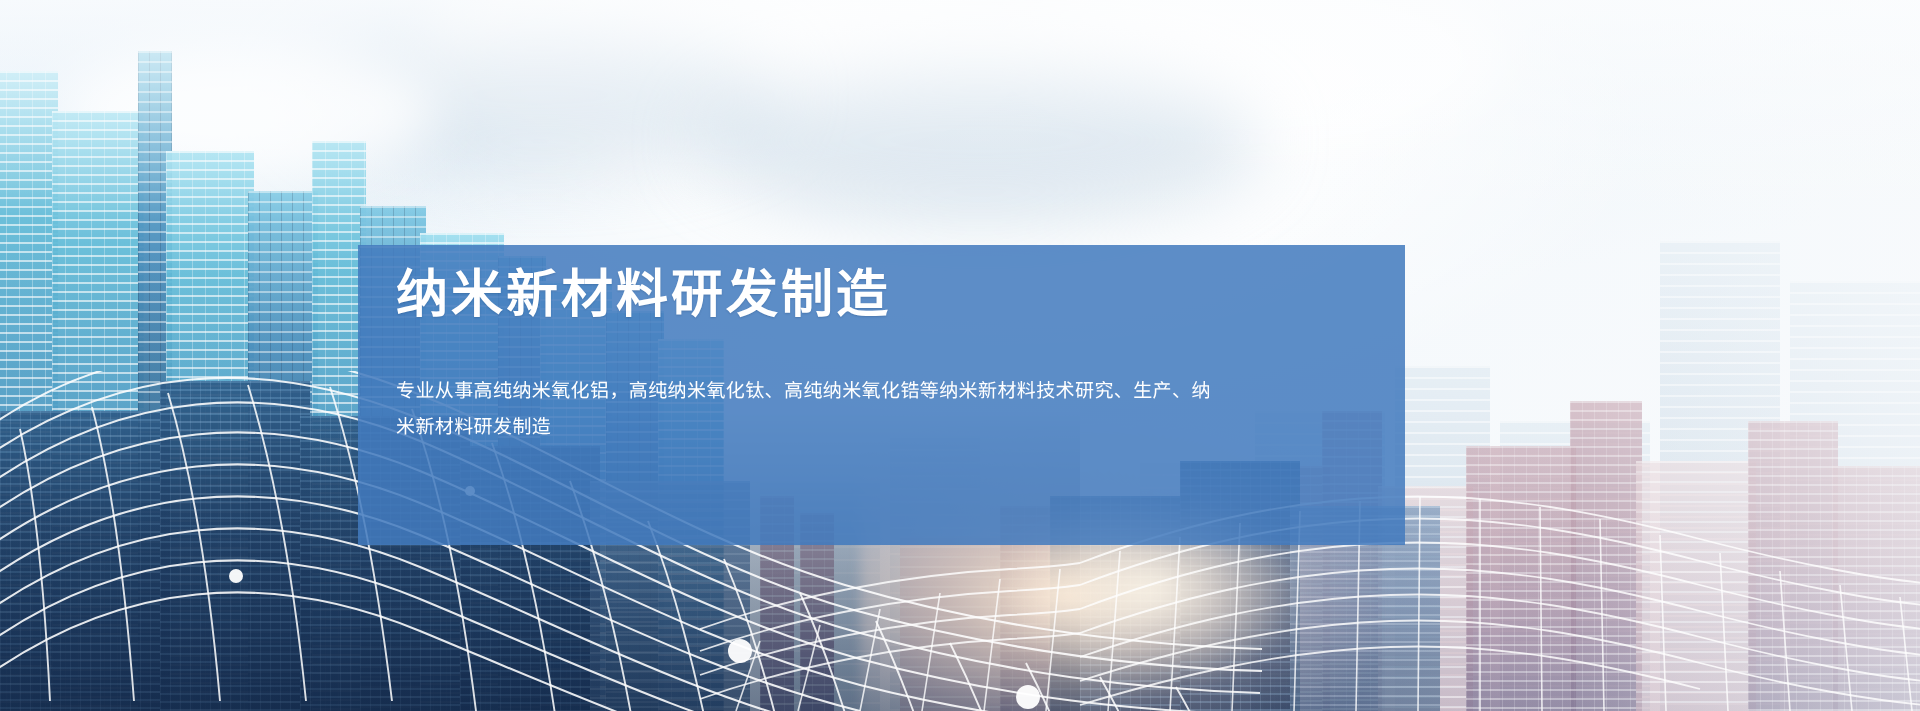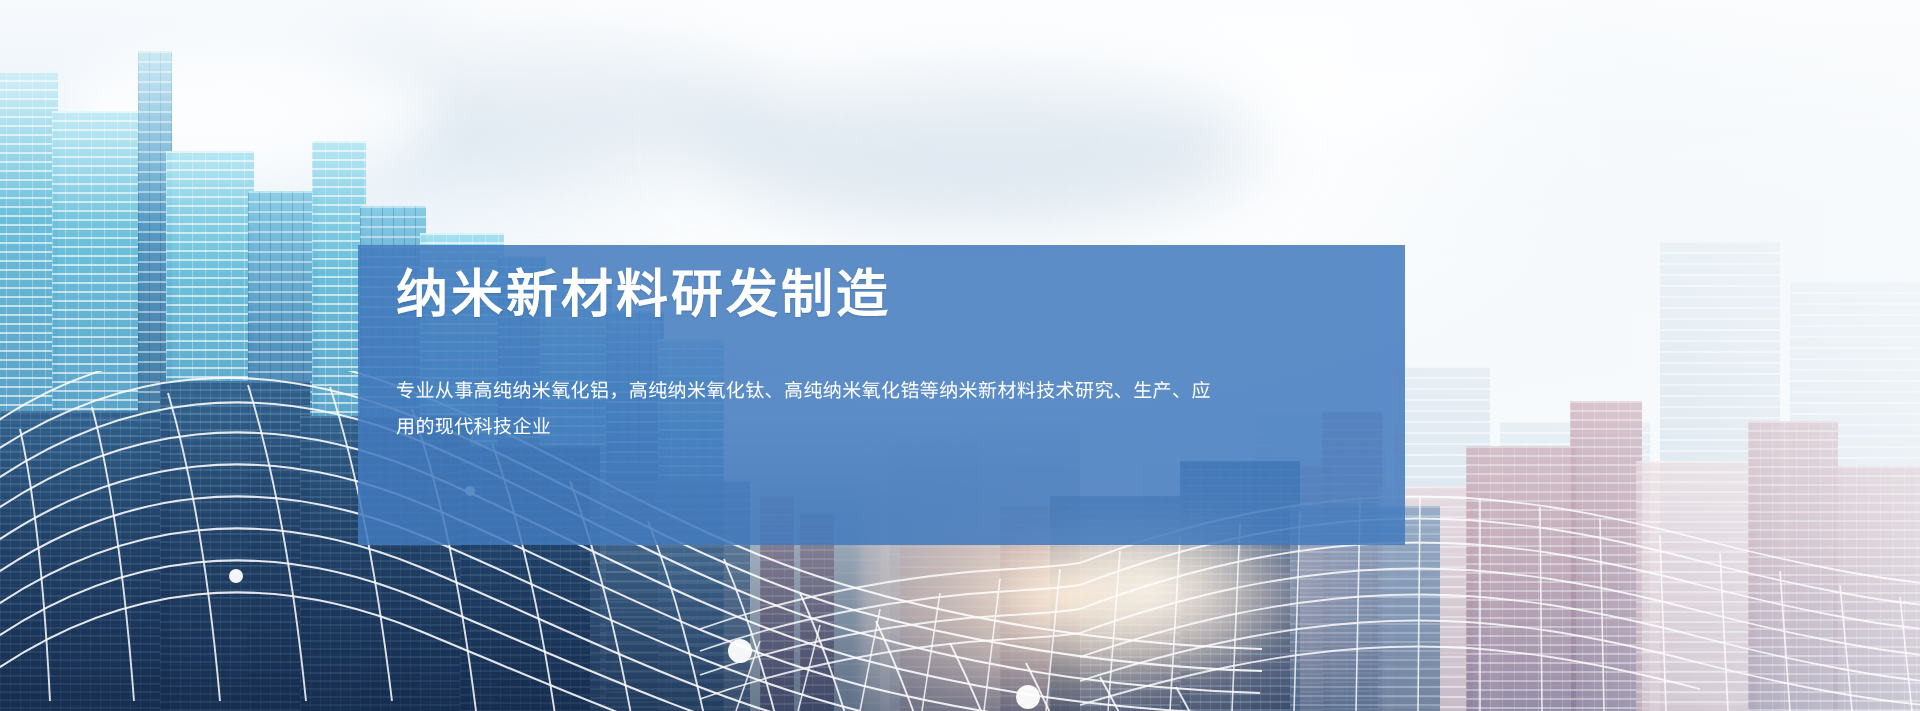--- a/index.html
+++ b/index.html
@@ -375,16 +375,16 @@
       <path d="M1000,128 L984,260"></path>
       <path d="M940,142 L922,260"></path>
       <path d="M880,158 L860,260"></path>
       <path d="M820,174 L798,260"></path>
       <path d="M760,190 L736,260"></path>
     </g>
   </svg>
 
   <div class="panel">
     <h1 class="panel-title">纳米新材料研发制造</h1>
-    <p class="panel-desc">专业从事高纯纳米氧化铝，高纯纳米氧化钛、高纯纳米氧化锆等纳米新材料技术研究、生产、应用的现代科技企业</p>
+    <p class="panel-desc">专业从事高纯纳米氧化铝，高纯纳米氧化钛、高纯纳米氧化锆等纳米新材料技术研究、生产、纳米新材料研发制造</p>
   </div>
 
 </div>
 
 </body></html>

